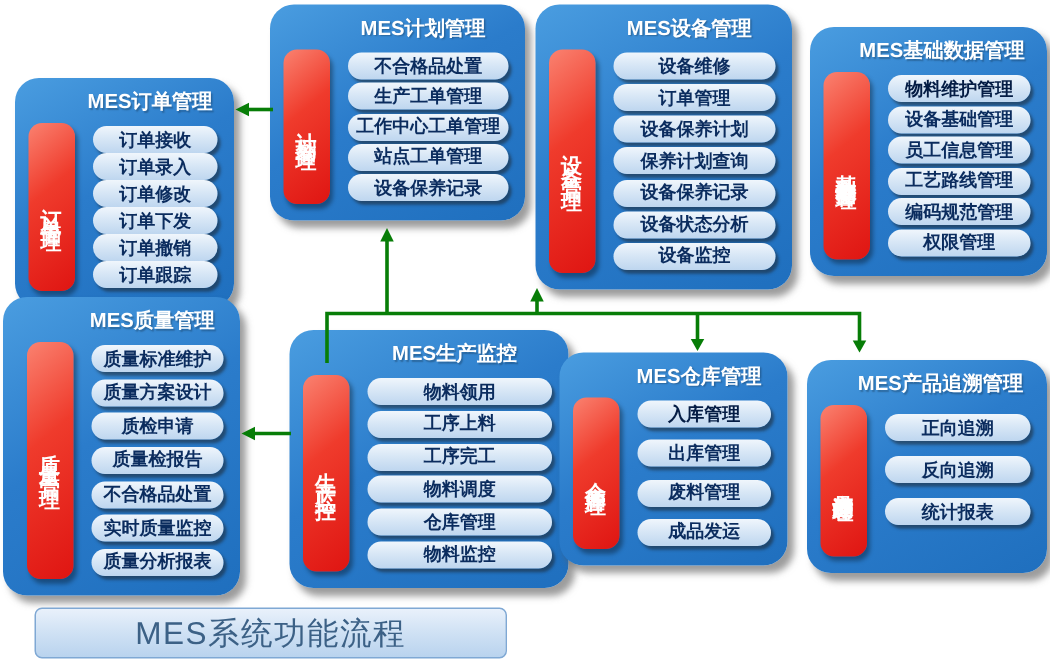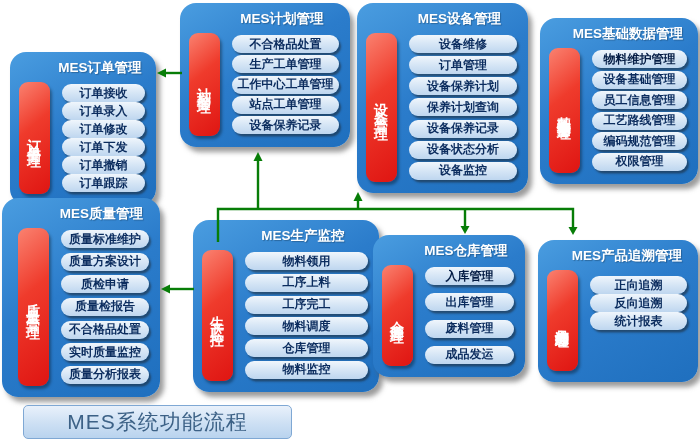--- a/index.html
+++ b/index.html
@@ -24,31 +24,31 @@
   .fbox-body{flex:1;display:flex;gap:12px;align-items:stretch;min-height:0;}
   .side-label{
     flex:0 0 31px;
     background:linear-gradient(140deg,#fa8270 0%,#ef3b2c 40%,#df1512 100%);
     border-radius:9px;color:#ffffff;font-weight:bold;font-size:14px;
     display:flex;align-items:center;justify-content:center;
     writing-mode:vertical-rl;text-orientation:upright;
     box-shadow:2px 3px 3px rgba(0,0,0,.35);
   }
   .items{flex:1;display:flex;flex-direction:column;justify-content:space-between;padding:2px 0;min-width:0;}
-  .items.loose{justify-content:flex-start;padding-top:6px;}
+  .items.loose{justify-content:flex-start;gap:10px;padding-top:6px;}
   .pill{
     height:18px;flex:0 0 18px;border-radius:10px;
     background:linear-gradient(#f0f6fc 0%,#d8e7f6 45%,#bed6ef 100%);
     box-shadow:2px 2.5px 2px rgba(30,30,30,.5);
     color:#0b2c5e;font-weight:bold;font-size:12px;
     display:flex;align-items:center;justify-content:center;white-space:nowrap;
   }
   .pill.strong{font-weight:900;color:#041c44;}
   .banner{
-    position:absolute;left:23px;top:405px;width:269px;height:34px;box-sizing:border-box;
+    position:absolute;left:23px;top:405px;width:315px;height:34px;box-sizing:border-box;
     background:linear-gradient(#e9f1fb 0%,#cfe1f4 50%,#b9d3ee 100%);
     border:1px solid #7fa8d4;border-radius:5px;
     display:flex;align-items:center;justify-content:center;
     color:#3c6186;font-size:21px;letter-spacing:1px;
   }
   .connectors{position:absolute;left:0;top:0;pointer-events:none;}
 </style>
 </head>
 <body>
 

